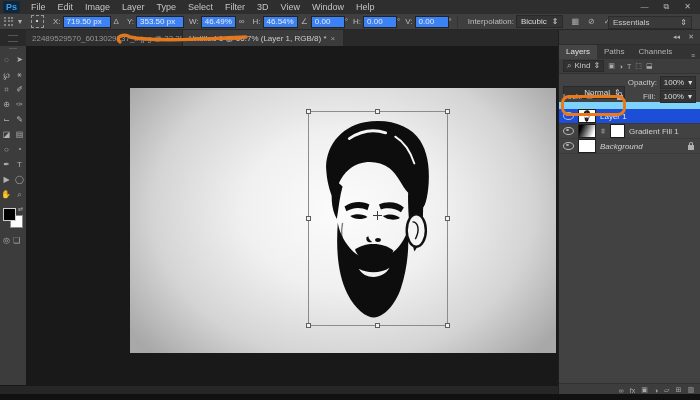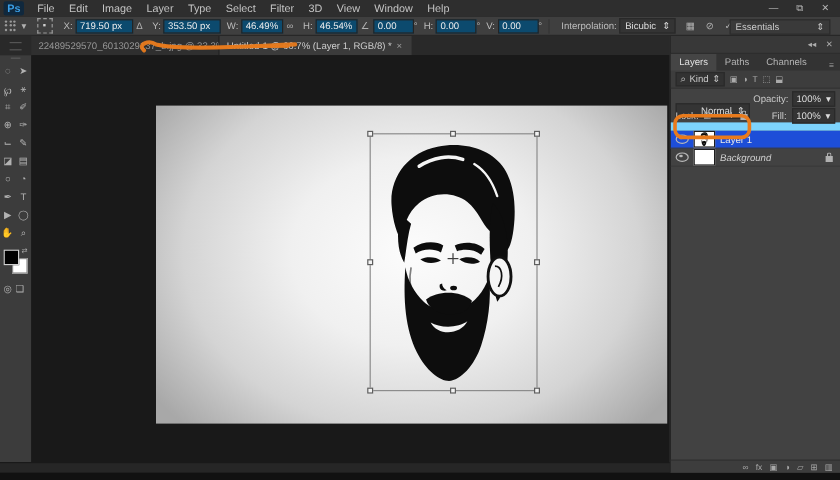--- a/index.html
+++ b/index.html
@@ -14,21 +14,21 @@
   .menu{padding:0 6px;color:#c4c4c4;cursor:default;}
   .winbtns{margin-left:auto;display:flex;gap:15px;padding-right:9px;font-size:8px;color:#b5b5b5;}
   
   #optionsbar{position:absolute;left:0;top:14px;width:700px;height:16px;background:#3f3f3f;
               border-bottom:1px solid #272727;display:flex;align-items:center;font-size:8px;color:#bdbdbd;padding-left:4px;box-sizing:border-box;}
   .gridicon{width:10px;height:10px;display:grid;grid-template-columns:repeat(3,1fr);gap:1px;margin-right:1px;}
   .gridicon i{background:#9a9a9a;border-radius:50%;width:2px;height:2px;}
   .refpoint{width:11px;height:11px;border:1px dashed #9a9a9a;margin:0 4px 0 6px;position:relative;}
   .refpoint::after{content:"";position:absolute;left:4px;top:4px;width:2px;height:2px;background:#cfcfcf;}
   .olabel{margin:0 2px 0 5px;}
-  .ofield{background:#0c4a6e;border:1px solid #232323;color:#ececec;height:10px;line-height:10px;
+  .ofield{background:#3b82f6;border:1px solid #232323;color:#ececec;height:10px;line-height:10px;
           padding:0 3px;min-width:40px;white-space:nowrap;}
   .ofield.narrow{min-width:26px;}
   .oicon{margin:0 3px;color:#b0b0b0;}
   .osep{width:1px;height:12px;background:#343434;margin:0 5px;}
   .odrop{background:#343434;border:1px solid #292929;height:11px;line-height:11px;padding:0 4px;
          display:flex;gap:5px;align-items:center;color:#dcdcdc;}
   .wsdrop{position:absolute;right:8px;top:2px;width:74px;background:#3a3a3a;border:1px solid #2c2c2c;
           height:11px;line-height:11px;font-size:8px;padding:0 4px;display:flex;justify-content:space-between;color:#c9c9c9;}
   
   #tabbar{position:absolute;left:0;top:30px;width:700px;height:16px;background:#292929;}
@@ -317,20 +317,27 @@
       <span class="eye"></span>
       <span class="lthumb">
         <svg width="16" height="12" viewBox="0 0 140 215" preserveAspectRatio="xMidYMin meet">
             <use href="#head-art"></use>
           </svg>
       </span>
       <span class="lname">Layer 1</span>
     </div>
     <div class="layerrow">
       <span class="eye"></span>
+      <span class="lthumb gradthumb"></span>
+      <span class="chainlink">∞</span>
+      <span class="maskthumb"></span>
+      <span class="lname">Gradient Fill 1</span>
+    </div>
+    <div class="layerrow">
+      <span class="eye"></span>
       <span class="lthumb"></span>
       <span class="lname" style="font-style:italic">Background</span>
       <span class="lockcss bglock"></span>
     </div>
     <div class="pbottom">
       <span>∞</span>
       <span>fx</span>
       <span>▣</span>
       <span>◑</span>
       <span>▱</span>

